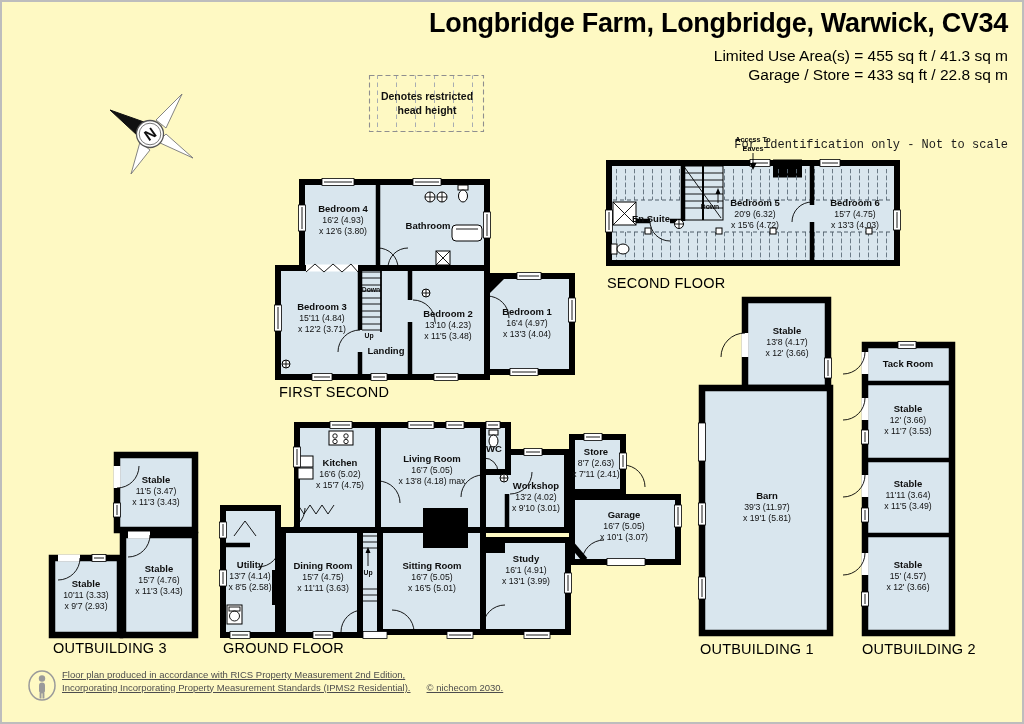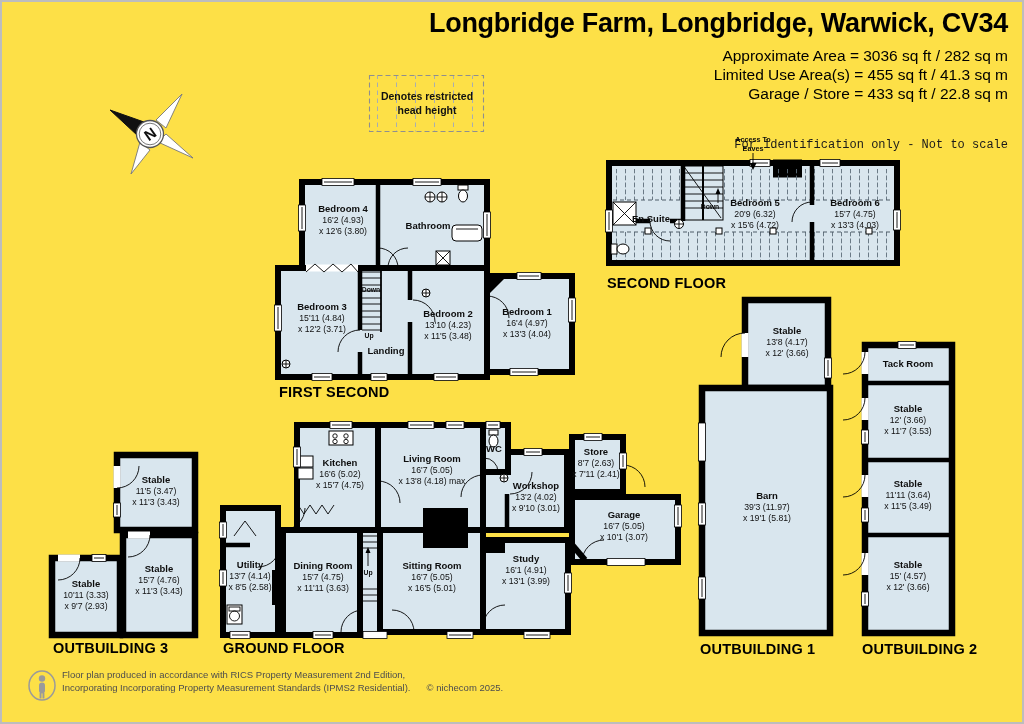--- a/index.html
+++ b/index.html
@@ -1,26 +1,26 @@
 <!DOCTYPE html>
 <html><head>
 <meta charset="utf-8">
 <style>
   html,body{margin:0;padding:0;background:#fff;}
-  #canvas{position:relative;width:1024px;height:724px;background:#fde047;overflow:hidden;
+  #canvas{position:relative;width:1024px;height:724px;background:#fef9c3;overflow:hidden;
           box-shadow:inset 0 0 0 2px #bdbdbd;font-family:"Liberation Sans",sans-serif;}
   .abs{position:absolute;}
   
   #title{top:8px;right:16px;font-size:27px;font-weight:bold;color:#000;letter-spacing:-.3px;}
   #areas{top:46px;right:16px;text-align:right;font-size:15.5px;line-height:19px;color:#000;}
   #disclaimer{top:138px;right:16px;font-size:12px;color:#1a1a1a;font-family:Liberation Mono, monospace;}
   
-  .floorlabel{font-size:14.5px;font-weight:bold;color:#000;letter-spacing:.2px;}
+  .floorlabel{font-size:14.5px;font-weight:normal;color:#000;letter-spacing:.2px;}
   
-  #footer-text{left:62px;top:669px;font-size:9.5px;line-height:12.5px;color:#4d4d4d;}
+  #footer-text{left:62px;top:669px;font-size:9.5px;line-height:12.5px;color:#4d4d4d;text-decoration:underline;}
   #footer-text .cp{margin-left:16px;}
   
   .room{fill:#d9e6ee;stroke:#000;stroke-width:6;stroke-linejoin:miter;}
   .room7{stroke-width:6.5;}
   .wall{fill:none;stroke:#000;stroke-width:4.5;}
   .wall6{fill:none;stroke:#000;stroke-width:6;}
   .blk{fill:#000;stroke:none;}
   .win{fill:#fff;stroke:#000;stroke-width:.8;}
   .opn{fill:#fff;stroke:none;}
   .arc{fill:none;stroke:#000;stroke-width:.9;}
@@ -34,21 +34,20 @@
   .legendtext{font-family:"Liberation Sans",sans-serif;font-weight:bold;font-size:10.5px;fill:#111;text-anchor:middle;}
   .ntext{font-family:"Liberation Sans",sans-serif;font-weight:bold;font-size:15px;fill:#111;text-anchor:middle;}
 </style>
 </head>
 <body>
 
 <div id="canvas">
 
   <div class="abs" id="title">Longbridge Farm, Longbridge, Warwick, CV34</div>
   <div class="abs" id="areas">
-    <div>Approximate Area = 3036 sq ft / 282 sq m</div>
     <div>Limited Use Area(s) = 455 sq ft / 41.3 sq m</div>
     <div>Garage / Store = 433 sq ft / 22.8 sq m</div>
   </div>
   <div class="abs" id="disclaimer">For identification only - Not to scale</div>
 
   <svg class="abs" style="left:96px;top:84px" width="112" height="96" viewBox="0 0 112 96">
     <g>
       <path class="thin" style="stroke:#8b8b8b;stroke-width:.7" d="M86,10 L35,90 M14,26 L97,74"></path>
       <polygon points="86,10 60,36 70,44" fill="#fff" stroke="#777" stroke-width=".9"></polygon>
       <polygon points="97,74 70,50 62,58" fill="#fff" stroke="#777" stroke-width=".9"></polygon>
@@ -397,17 +396,17 @@
   <svg class="abs" style="left:27px;top:669px" width="30" height="34" viewBox="0 0 30 34">
     <ellipse cx="15" cy="16.5" rx="13" ry="14.5" fill="none" stroke="#9a9a9a" stroke-width="1.5"></ellipse>
     <circle cx="15" cy="9.5" r="3.2" fill="#9a9a9a"></circle>
     <rect x="12" y="13.5" width="6" height="11" rx="3" fill="#9a9a9a"></rect>
     <rect x="12.6" y="24" width="1.9" height="5.5" fill="#9a9a9a"></rect>
     <rect x="15.5" y="24" width="1.9" height="5.5" fill="#9a9a9a"></rect>
   </svg>
   <div class="abs" id="footer-text">
     <div>Floor plan produced in accordance with RICS Property Measurement 2nd Edition,</div>
     <div>
-      <span>Incorporating Incorporating Property Measurement Standards (IPMS2 Residential).</span><span class="cp">© nichecom 2025.</span>
+      <span>Incorporating Incorporating Property Measurement Standards (IPMS2 Residential).</span><span class="cp">© nichecom 2030.</span>
     </div>
   </div>
 
 </div>
 
 </body></html>

